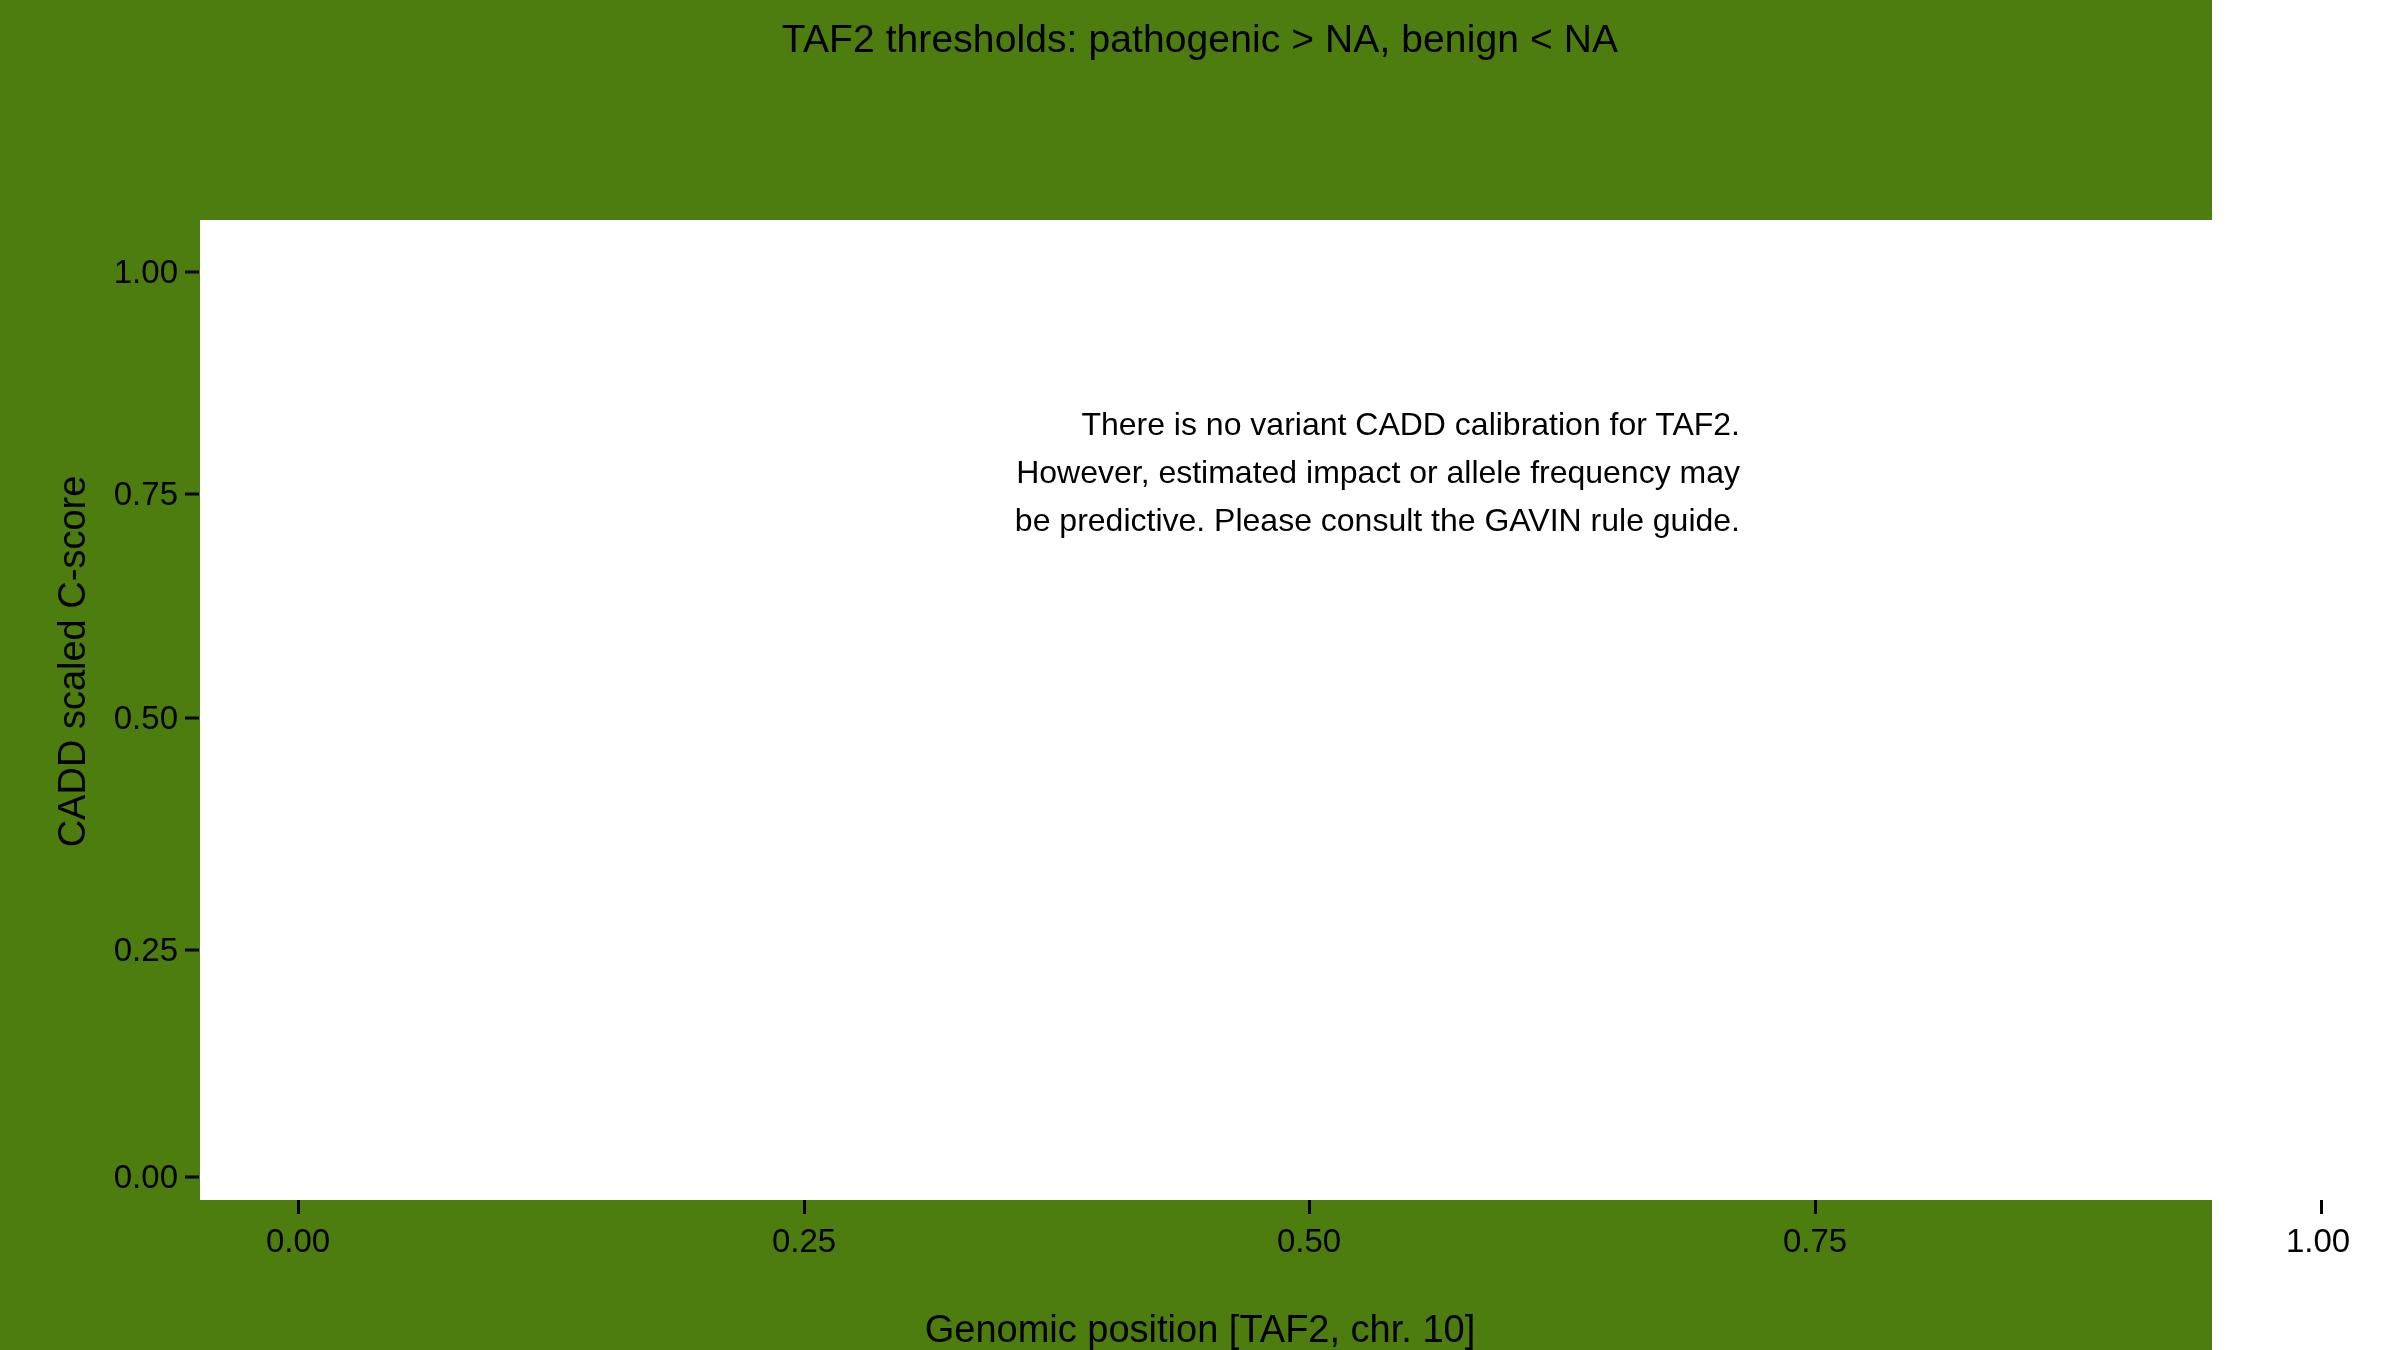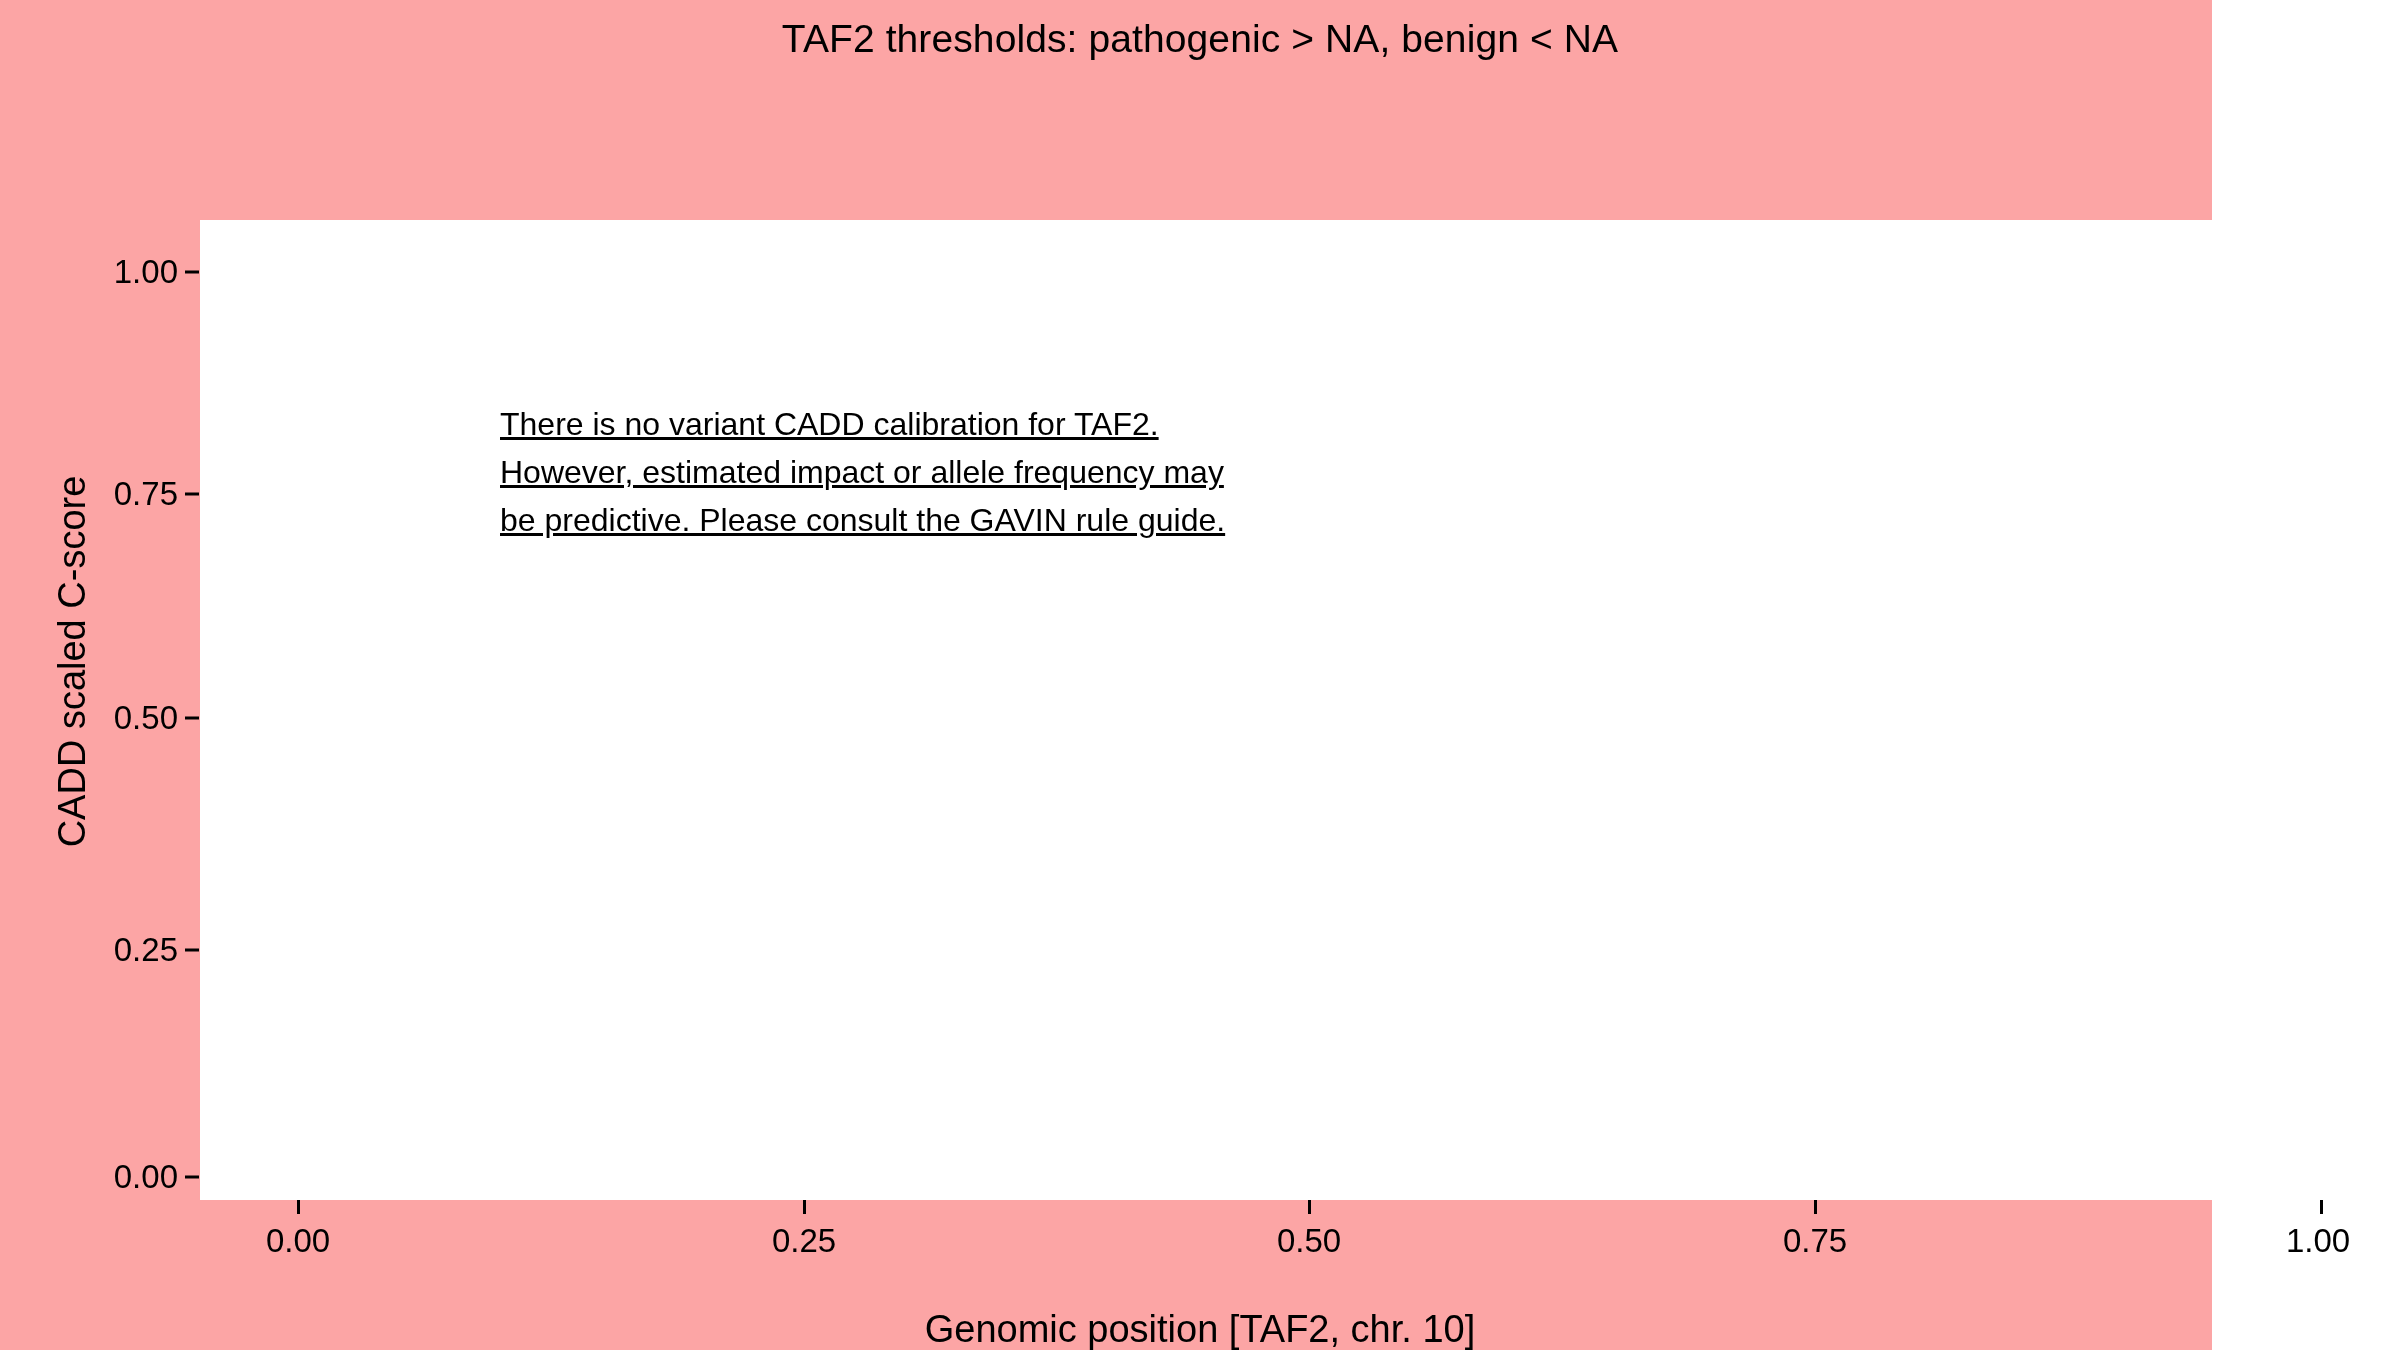--- a/index.html
+++ b/index.html
@@ -12,21 +12,21 @@
     height: 1350px;
     font-family: "Liberation Sans", sans-serif;
     color: #000000;
     overflow: hidden;
   }
 
   .plot-root {
     position: relative;
     width: 2212px;
     height: 1350px;
-    background: #fca5a5;
+    background: #4d7c0f;
   }
 
   
   .title-block {
     position: absolute;
     left: 0;
     top: 12px;
     width: 2400px;
     text-align: center;
     line-height: 1.38;
@@ -103,23 +103,22 @@
     height: 14px;
     background: #000000;
   }
 
   
   .panel-note {
     position: absolute;
     left: 500px;
     top: 400px;
     width: 1240px;
-    text-align: left;
+    text-align: right;
     line-height: 1.50;
-    text-decoration: underline;
   }
   .note-line {
     font-size: 32px;
     color: #000000;
   }
 
   .panel {
     position: absolute;
     left: 200px;
     top: 220px;

